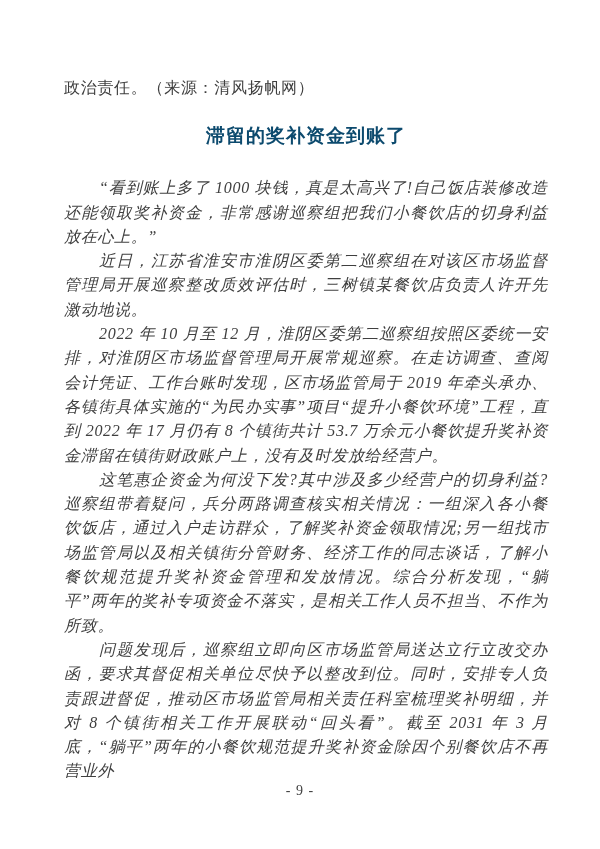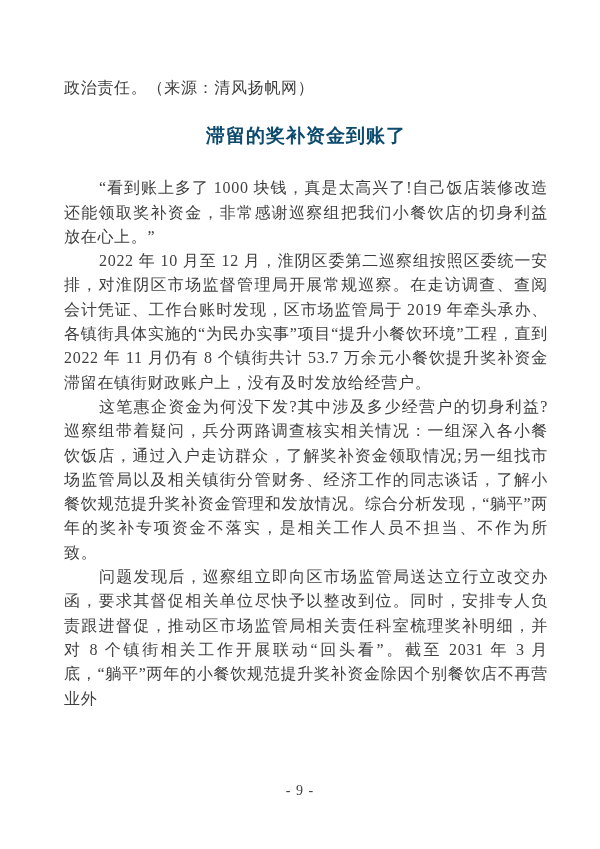--- a/index.html
+++ b/index.html
@@ -46,20 +46,21 @@
   .article-body {
     margin-top: 26px;
   }
   .article-body p {
     font-size: 16px;
     line-height: 24.3px;
     letter-spacing: 0.7px;
     text-align: justify;
     text-indent: 35px;
     color: #3f3f3f;
+    font-style: italic;
   }
   .page-number {
     position: absolute;
     top: 783px;
     left: 0;
     width: 100%;
     text-align: center;
     font-size: 14px;
     letter-spacing: 1px;
     color: #3f3f3f;
@@ -67,19 +68,20 @@
 </style>
 </head>
 <body>
 
 <div class="page">
   <div class="content">
     <p class="carryover">政治责任。（来源：清风扬帆网）</p>
     <h1 class="article-title">滞留的奖补资金到账了</h1>
     <div class="article-body">
       <p>“看到账上多了 1000 块钱，真是太高兴了!自己饭店装修改造还能领取奖补资金，非常感谢巡察组把我们小餐饮店的切身利益放在心上。”</p>
-      <p>2022 年 10 月至 12 月，淮阴区委第二巡察组按照区委统一安排，对淮阴区市场监督管理局开展常规巡察。在走访调查、查阅会计凭证、工作台账时发现，区市场监管局于 2019 年牵头承办、各镇街具体实施的“为民办实事”项目“提升小餐饮环境”工程，直到 2022 年 11 月仍有 8 个镇街共计 53.7 万余元小餐饮提升奖补资金滞留在镇街财政账户上，没有及时发放给经营户。</p>
+      <p>近日，江苏省淮安市淮阴区委第二巡察组在对该区市场监督管理局开展巡察整改质效评估时，三树镇某餐饮店负责人许开先激动地说。</p>
+      <p>2022 年 10 月至 12 月，淮阴区委第二巡察组按照区委统一安排，对淮阴区市场监督管理局开展常规巡察。在走访调查、查阅会计凭证、工作台账时发现，区市场监管局于 2019 年牵头承办、各镇街具体实施的“为民办实事”项目“提升小餐饮环境”工程，直到 2022 年 17 月仍有 8 个镇街共计 53.7 万余元小餐饮提升奖补资金滞留在镇街财政账户上，没有及时发放给经营户。</p>
       <p>这笔惠企资金为何没下发?其中涉及多少经营户的切身利益?巡察组带着疑问，兵分两路调查核实相关情况：一组深入各小餐饮饭店，通过入户走访群众，了解奖补资金领取情况;另一组找市场监管局以及相关镇街分管财务、经济工作的同志谈话，了解小餐饮规范提升奖补资金管理和发放情况。综合分析发现，“躺平”两年的奖补专项资金不落实，是相关工作人员不担当、不作为所致。</p>
       <p>问题发现后，巡察组立即向区市场监管局送达立行立改交办函，要求其督促相关单位尽快予以整改到位。同时，安排专人负责跟进督促，推动区市场监管局相关责任科室梳理奖补明细，并对 8 个镇街相关工作开展联动“回头看”。截至 2031 年 3 月底，“躺平”两年的小餐饮规范提升奖补资金除因个别餐饮店不再营业外</p>
     </div>
   </div>
   <div class="page-number">- 9 -</div>
 </div>
 
 </body></html>

